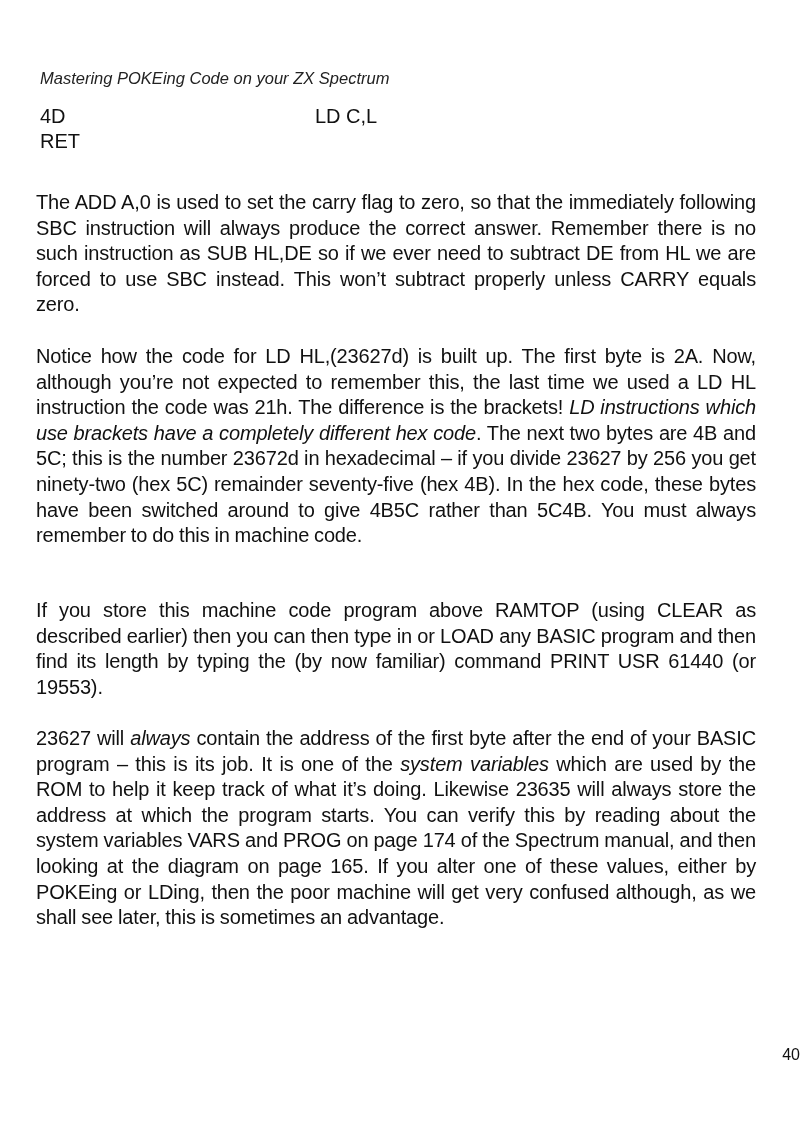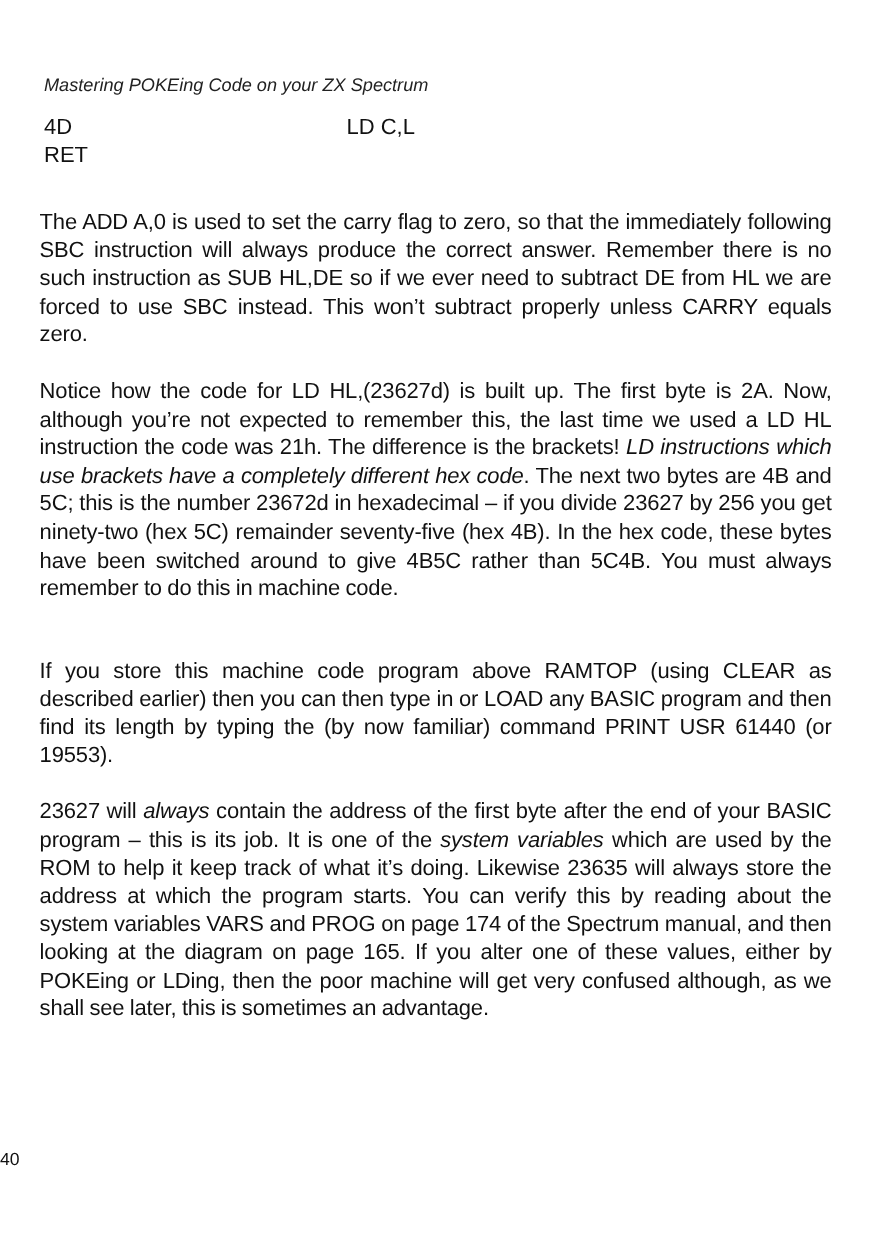--- a/index.html
+++ b/index.html
@@ -6,21 +6,21 @@
   body { width: 800px; height: 1135px; position: relative; overflow: hidden;
          font-family: "Liberation Sans", sans-serif; color: #111111; }
   .running-head { position: absolute; left: 40px; top: 69px; font-size: 16.5px;
                   font-style: italic; color: #222; }
   .code { position: absolute; left: 40px; top: 104px; font-size: 20px; line-height: 25px; }
   .code .row { display: flex; }
   .code .hex { width: 275px; }
   .para { position: absolute; left: 24px; width: 720px; font-size: 20px; line-height: 25.6px;
           text-align: justify; margin: 12px; letter-spacing: -0.15px; word-spacing: -0.5px; }
   .para i { font-style: italic; }
-  .page-number { position: absolute; top: 1046px; left: 0; width: 800px; text-align: left; font-size: 16px; }
+  .page-number { position: absolute; top: 1046px; left: 0; width: 800px; text-align: right; font-size: 16px; }
 </style>
 </head>
 <body>
 
 <div class="running-head">Mastering POKEing Code on your ZX Spectrum</div>
 
 <div class="code">
   <div class="row">
     <span class="hex">4D</span>
     <span>LD C,L</span>

